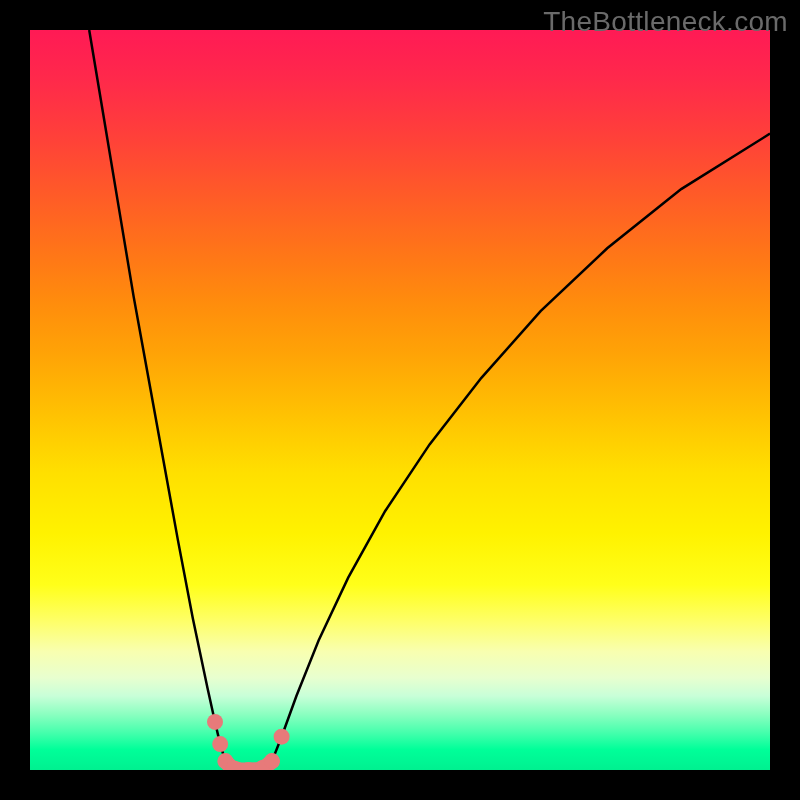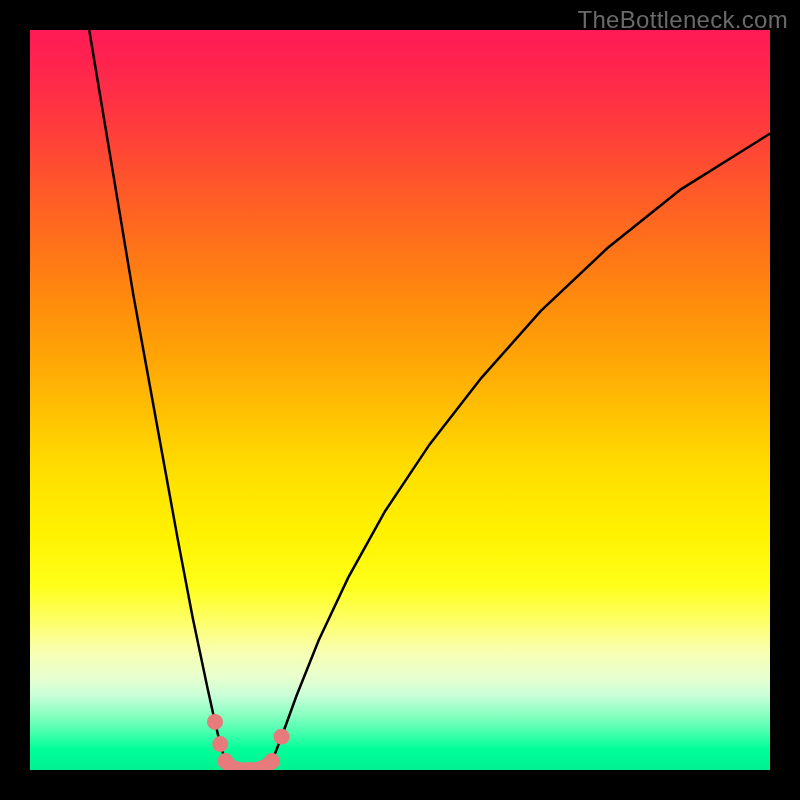--- a/index.html
+++ b/index.html
@@ -27,21 +27,21 @@
       #c8ffd8 90%,
       #8affc0 92.5%,
       #44ffac 95%,
       #00ff99 97.25%,
       #00f090 100%);
   }
   .watermark {
     position: absolute;
     top: 6px; right: 12px;
     color: #6a6a6a;
-    font-size: 24px;
+    font-size: 28px;
     letter-spacing: 0.3px;
   }
   svg.curves { position: absolute; left: 30px; top: 30px; width: 740px; height: 740px; }
 </style>
 </head>
 <body>
 <div class="outer">
   <div class="plot-area"></div>
   <div class="watermark">TheBottleneck.com</div>
   <svg class="curves" viewBox="0 0 740 740">

